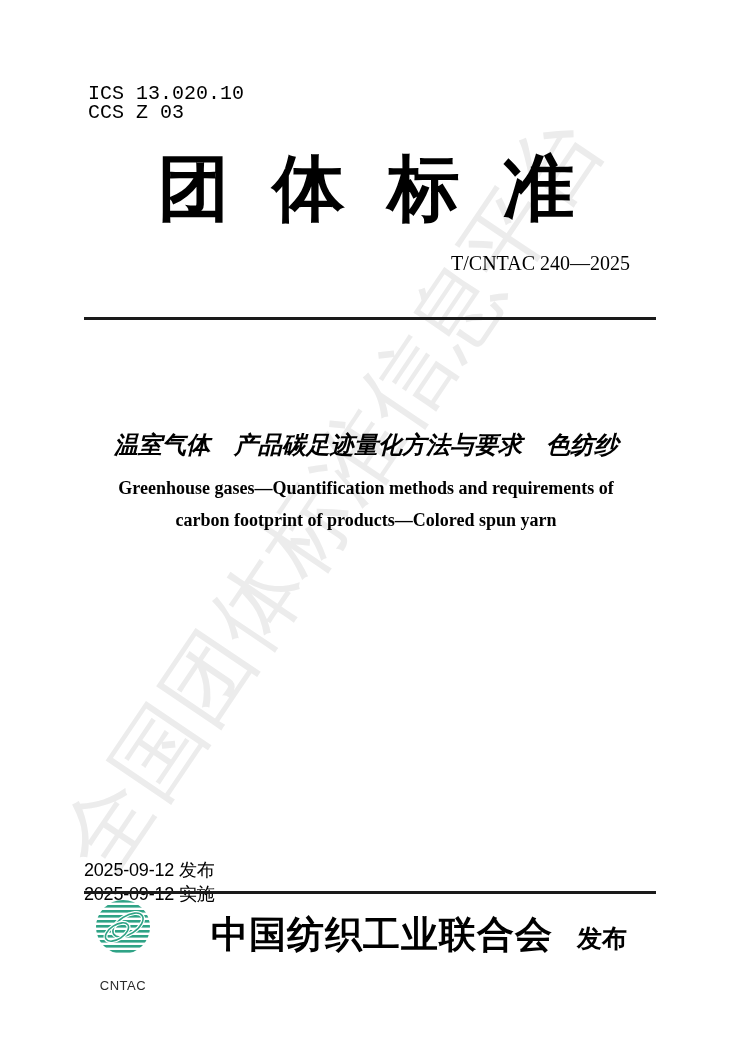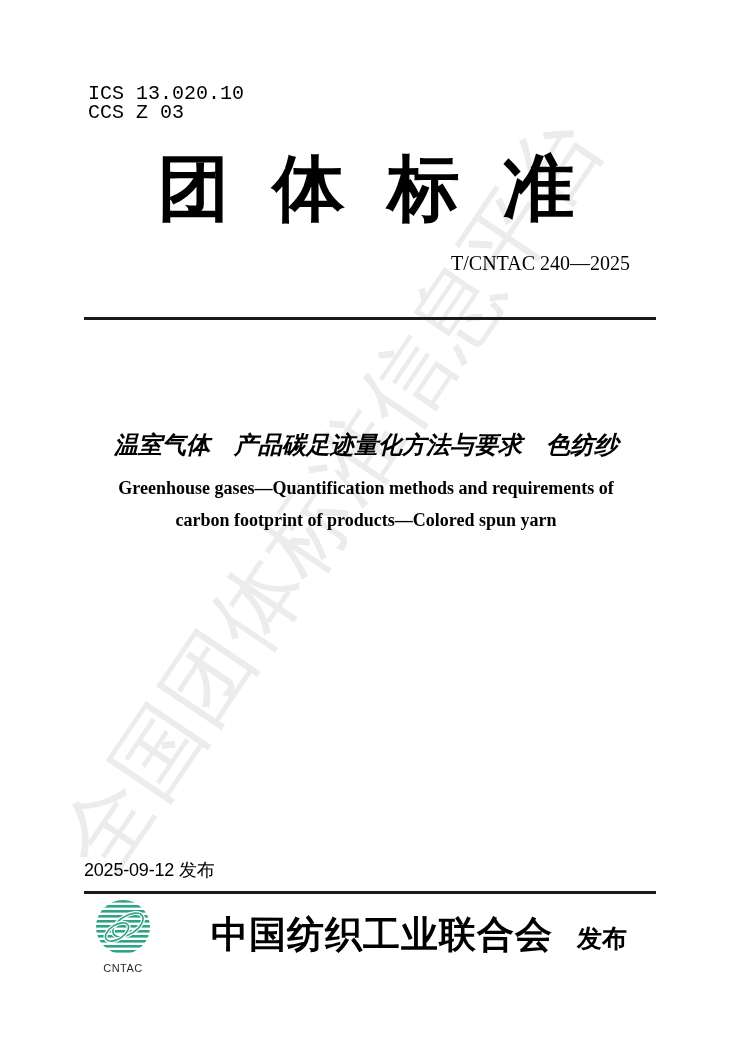--- a/index.html
+++ b/index.html
@@ -113,23 +113,23 @@
   }
 
   .logo-block {
     position: absolute;
     left: 94px;
     top: 899px;
     width: 58px;
     text-align: center;
   }
   .logo-label {
-    margin-top: 3px;
-    font-family: "Liberation Sans", sans-serif;
-    font-size: 11px;
+    margin-top: 19px;
+    font-family: "Liberation Sans", sans-serif;
+    font-size: 13px;
     letter-spacing: 0.5px;
     color: #2b2b2b;
   }
 
   .publisher-line {
     position: absolute;
     left: 183px;
     top: 910px;
     display: flex;
     align-items: baseline;
@@ -171,20 +171,21 @@
 
     <div class="title-zh">温室气体　产品碳足迹量化方法与要求　色纺纱</div>
 
     <div class="title-en">
       <div>Greenhouse gases—Quantification methods and requirements of</div>
       <div>carbon footprint of products—Colored spun yarn</div>
     </div>
 
     <div class="date-row">
       <span>2025-09-12 发布</span>
+      <span>2025-09-12 实施</span>
     </div>
 
     <div class="rule rule-bottom"></div>
 
     <div class="logo-block">
       <span>
         <svg width="56" height="56" viewBox="0 0 56 56" aria-hidden="true">
           <defs>
             <clipPath id="globeClip">
                 <circle cx="28" cy="28" r="27"></circle>

